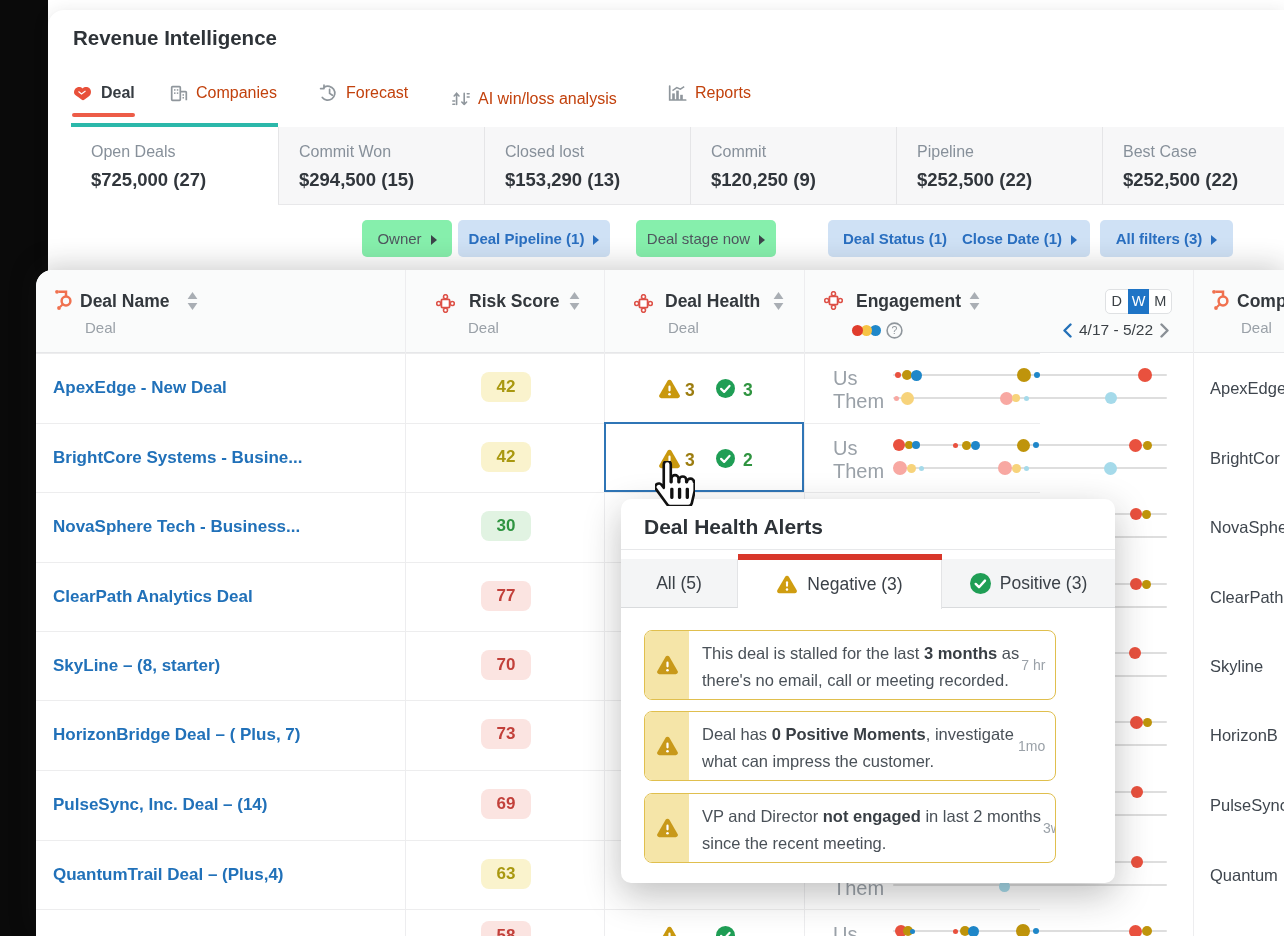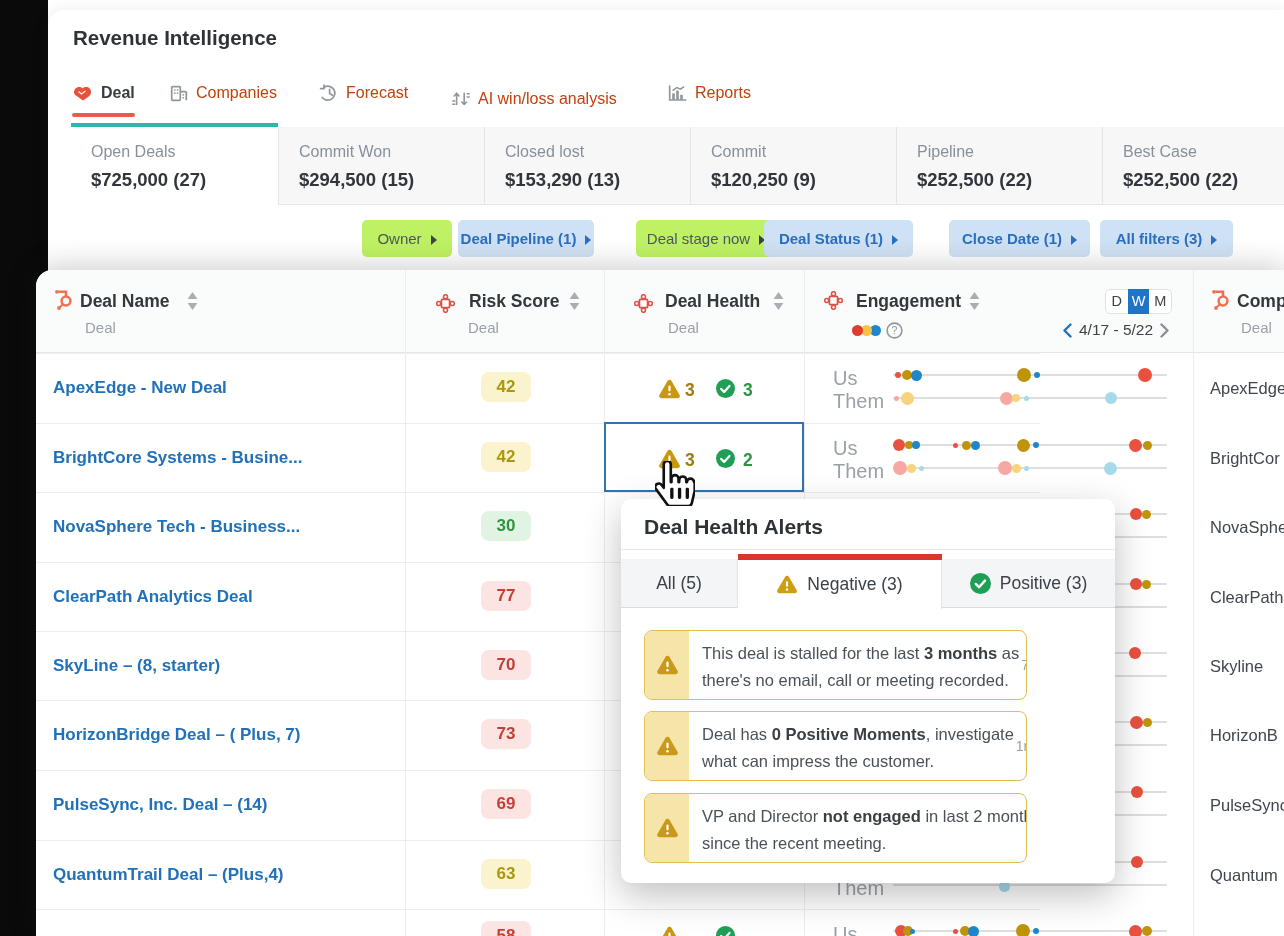--- a/index.html
+++ b/index.html
@@ -13,25 +13,25 @@
 .chip.r{background:#fbe4e1;color:#c2403a}
 .dealname{position:absolute;left:17px;color:#2171b9;font-weight:bold;font-size:17px;white-space:nowrap}
 .compname{position:absolute;left:1174px;color:#3f464e;font-size:16.5px;white-space:nowrap}
 .uslbl{position:absolute;left:797px;color:#9aa1a8;font-size:20px}
 .hnum{font-size:17.5px;font-weight:bold}
 .tabtx{color:#c2410c;font-size:16px;display:flex;align-items:center;gap:8px;position:absolute;white-space:nowrap}
 .card{position:absolute;top:117px;height:78px;background:#f7f7f8;border-left:1px solid #e5e5e7}
 .card .lb{position:absolute;left:20px;top:16px;font-size:16px;color:#87909a}
 .card .vl{position:absolute;left:20px;top:42px;font-size:18.5px;font-weight:bold;color:#31363c}
 .fbtn{position:absolute;top:210px;height:37px;border-radius:5px;font-size:15px;display:flex;align-items:center;justify-content:center;white-space:nowrap}
-.fbtn.gray{background:#bef264;color:#4f565e}
+.fbtn.gray{background:#86efac;color:#4f565e}
 .fbtn.blue{background:#cfe1f5;color:#2a6fc0;font-weight:bold}
 .row{left:0;width:1004px;height:70px;border-top:1px solid #ededee}
 .row:first-of-type{border-top:none}
-.alert{left:23px;width:383px;height:70px;border:1.5px solid #e0bf4e;border-radius:8px;display:flex;overflow:hidden;background:#fff}
+.alert{left:23px;width:412px;height:70px;border:1.5px solid #e0bf4e;border-radius:8px;display:flex;overflow:hidden;background:#fff}
 .strip{width:44px;background:#f5e5a8;display:flex;align-items:center;justify-content:center;flex:0 0 44px}
 .atx{flex:1;padding:9px 2px 0 13px;font-size:16.5px;color:#4a5158;line-height:27px;white-space:nowrap}
 .atx b{color:#383e44}
 .atime{flex:0 0 37px;display:flex;align-items:center;justify-content:flex-start;font-size:14px;color:#9aa1a8}
 </style></head>
 <body>
 <div class="abs" style="left:0;top:0;width:48px;height:936px;background:#0a0a0a"></div>
 
 <div class="abs" id="topcard" style="left:48px;top:10px;width:1236px;height:262px;background:#fff;border-radius:16px 0 0 0;box-shadow:0 2px 16px rgba(40,40,40,.12)">
   <div class="abs" style="left:25px;top:16px;font-size:20.5px;font-weight:bold;color:#2e3338">Revenue Intelligence</div>
@@ -90,23 +90,23 @@
   <div class="card" style="left:848px;width:206px;border-bottom:1px solid #e8e8ea">
     <div class="lb">Pipeline</div>
       <div class="vl">$252,500 (22)</div>
   </div>
   <div class="card" style="left:1054px;width:182px;border-bottom:1px solid #e8e8ea">
     <div class="lb">Best Case</div>
       <div class="vl">$252,500 (22)</div>
   </div>
 
   <div class="fbtn gray" style="left:314px;width:90px">Owner<span class="caret-d"></span></div>
-  <div class="fbtn blue" style="left:410px;width:136px">Deal Pipeline (1)<span class="caret-b"></span></div>
+  <div class="fbtn blue" style="left:410px;width:152px">Deal Pipeline (1)<span class="caret-b"></span></div>
   <div class="fbtn gray" style="left:588px;width:140px">Deal stage now<span class="caret-d"></span></div>
-  <div class="fbtn blue" style="left:716px;width:149px">Deal Status (1)<span class="caret-b"></span></div>
+  <div class="fbtn blue" style="left:780px;width:149px">Deal Status (1)<span class="caret-b"></span></div>
   <div class="fbtn blue" style="left:901px;width:141px">Close Date (1)<span class="caret-b"></span></div>
   <div class="fbtn blue" style="left:1052px;width:133px">All filters (3)<span class="caret-b"></span></div>
 </div>
 
 <div class="abs" id="tablecard" style="left:36px;top:270px;width:1248px;height:666px;background:#fff;border-radius:16px 0 0 0;box-shadow:0 -4px 28px rgba(30,30,30,.22);overflow:hidden">
   <div class="abs" style="left:0;top:0;width:1248px;height:83px;background:#fafbfb;border-bottom:1px solid #e6e7e9;border-radius:16px 0 0 0"></div>
 
   <div class="abs" style="left:369px;top:0;width:1px;height:666px;background:#ededef"></div>
   <div class="abs" style="left:568px;top:0;width:1px;height:666px;background:#ededef"></div>
   <div class="abs" style="left:768px;top:0;width:1px;height:666px;background:#ededef"></div>

